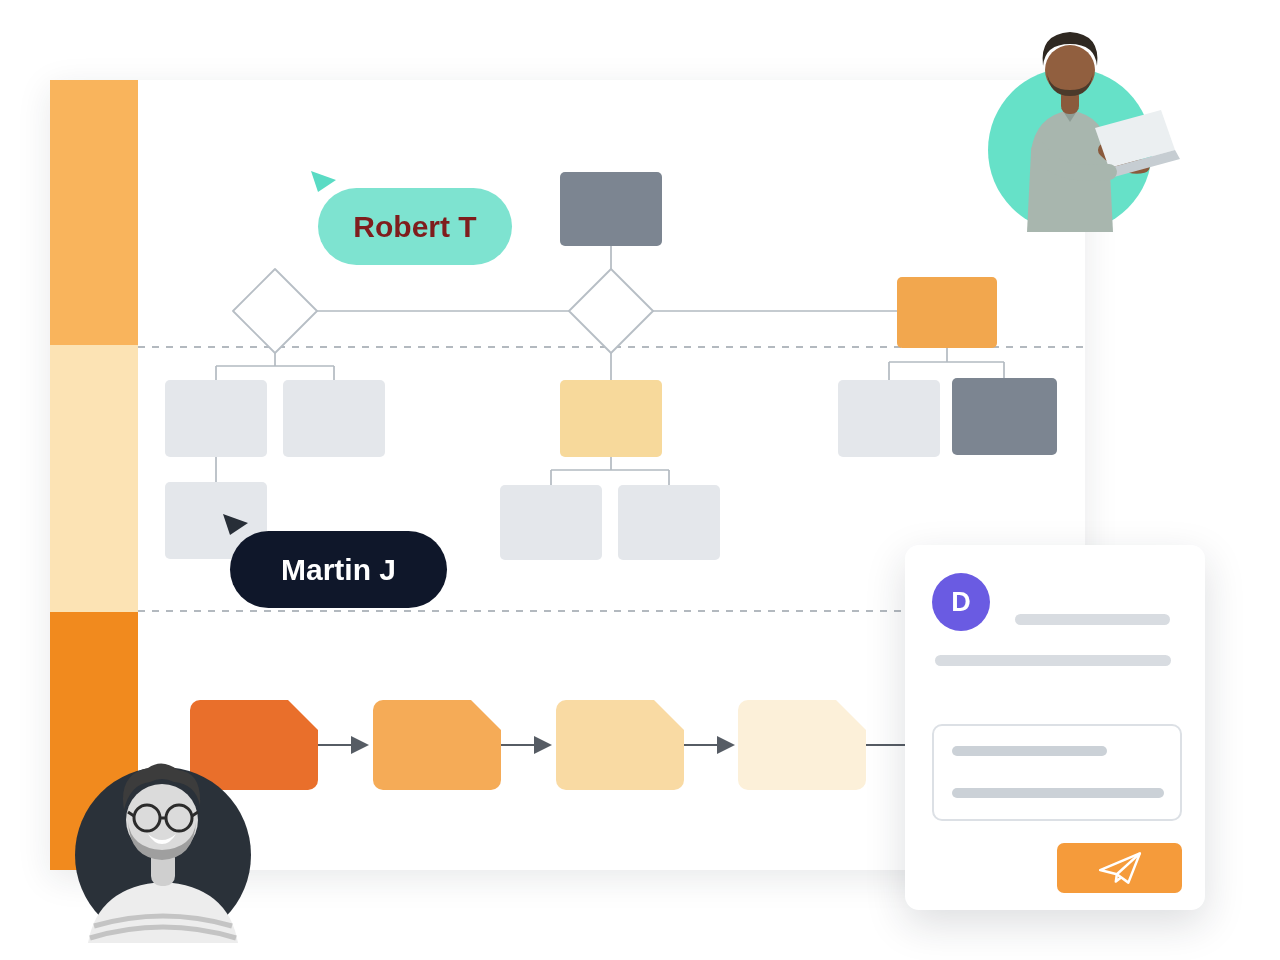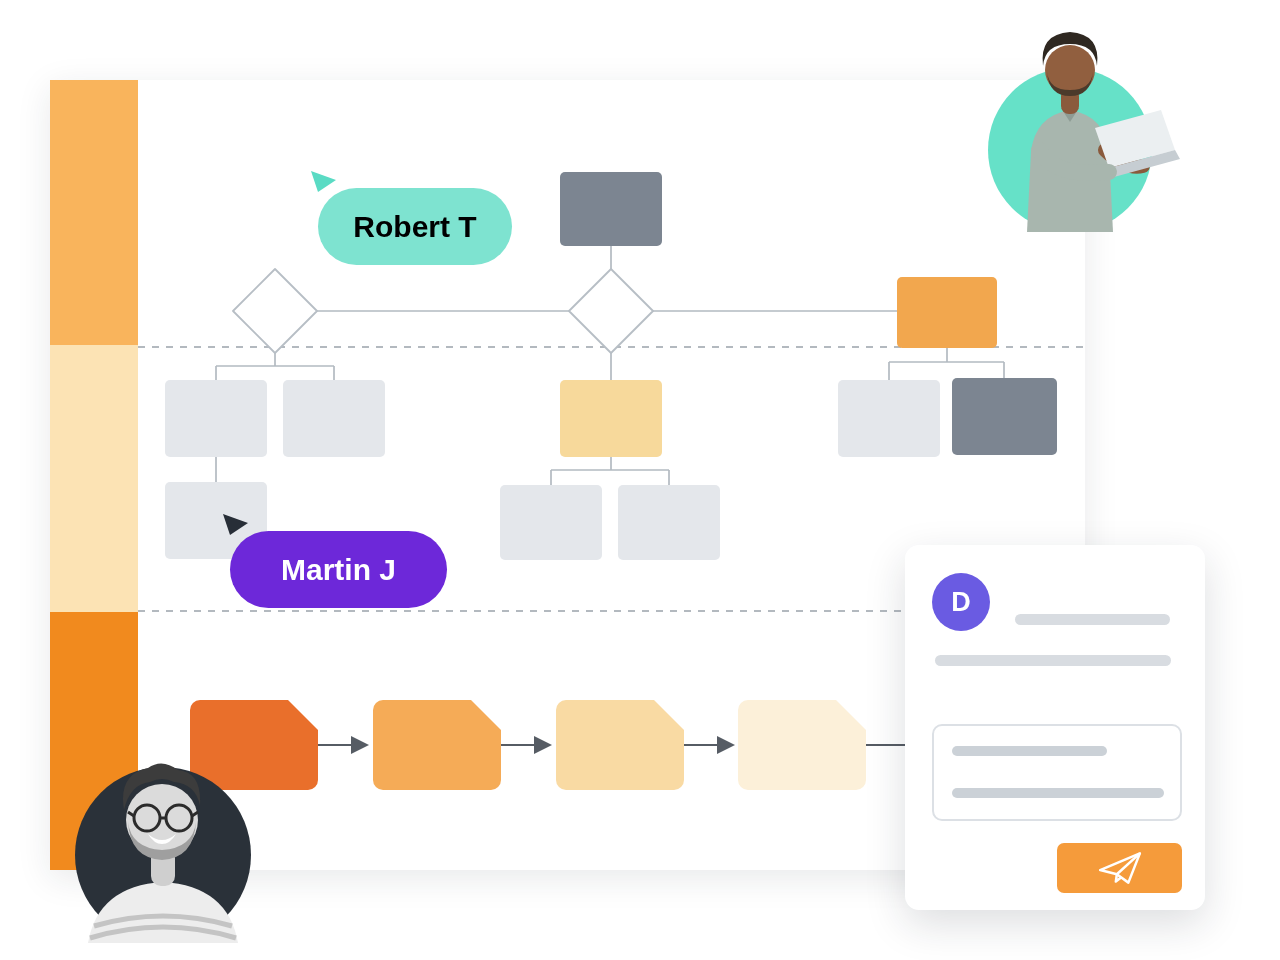--- a/index.html
+++ b/index.html
@@ -31,21 +31,21 @@
   
   .pcard { position: absolute; top: 620px; width: 128px; height: 90px; border-radius: 10px; z-index: 3;
            clip-path: polygon(0 0, calc(100% - 30px) 0, 100% 30px, 100% 100%, 0 100%); }
   .c1 { left: 140px; } .c2 { left: 323px; } .c3 { left: 506px; } .c4 { left: 688px; }
 
   
   .cursor-tag { position: absolute; z-index: 6; }
   .cursor-tag .pill { display: flex; align-items: center; justify-content: center;
                       height: 77px; border-radius: 38.5px; font-weight: bold; font-size: 30px; }
   .cursor-robert { left: 268px; top: 108px; }
-  .cursor-robert .pill { width: 194px; color: #000000; justify-content: center; }
+  .cursor-robert .pill { width: 194px; color: #7f1d1d; justify-content: center; }
   .cursor-martin { left: 180px; top: 451px; }
   .cursor-martin .pill { width: 217px; color: #fff; }
   .cursor-arrow { position: absolute; left: -8px; top: -18px; }
 
   
   .comment-card { position: absolute; left: 905px; top: 545px; width: 300px; height: 365px;
                   background: #fff; border-radius: 14px; box-shadow: 0 14px 40px rgba(25,35,48,.15); z-index: 8; }
   .avatar { position: absolute; left: 27px; top: 28px; width: 58px; height: 58px; border-radius: 50%;
             display: flex; align-items: center; justify-content: center;
             color: #fff; font-weight: bold; font-size: 27px; }
@@ -124,21 +124,21 @@
       </svg>
       <div class="pill" style="background: rgb(126, 227, 208);">
         <span>Robert T</span>
       </div>
     </div>
 
     <div class="cursor-tag cursor-martin">
       <svg class="cursor-arrow" width="28" height="28" viewBox="0 0 28 28">
         <polygon points="1,1 26,10 8,22" fill="#272E37"></polygon>
       </svg>
-      <div class="pill" style="background: #6d28d9;">
+      <div class="pill" style="background: #0f172a;">
         <span>Martin J</span>
       </div>
     </div>
 
   </div>
 
   <div class="comment-card">
     <div class="avatar" style="background: rgb(106, 91, 226);">
       <span>D</span>
     </div>

